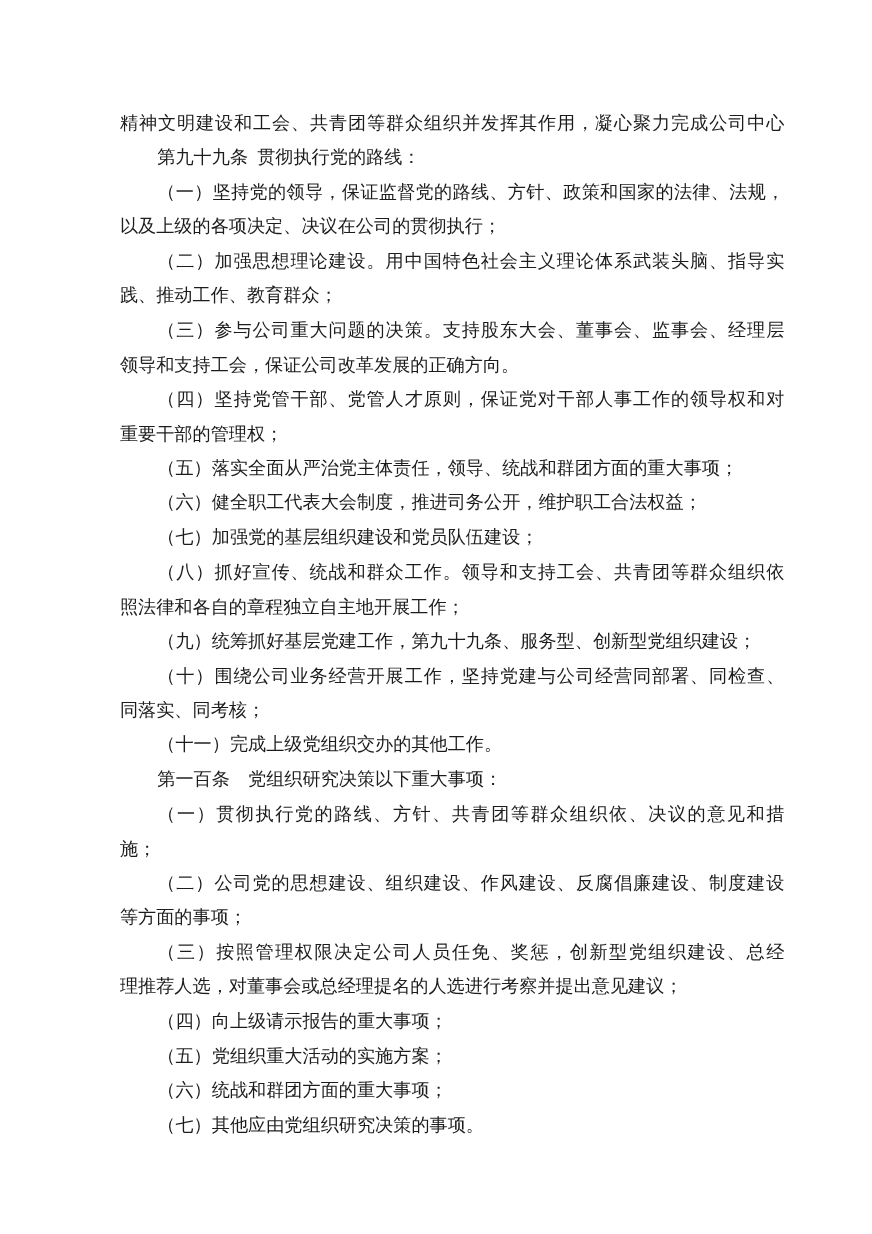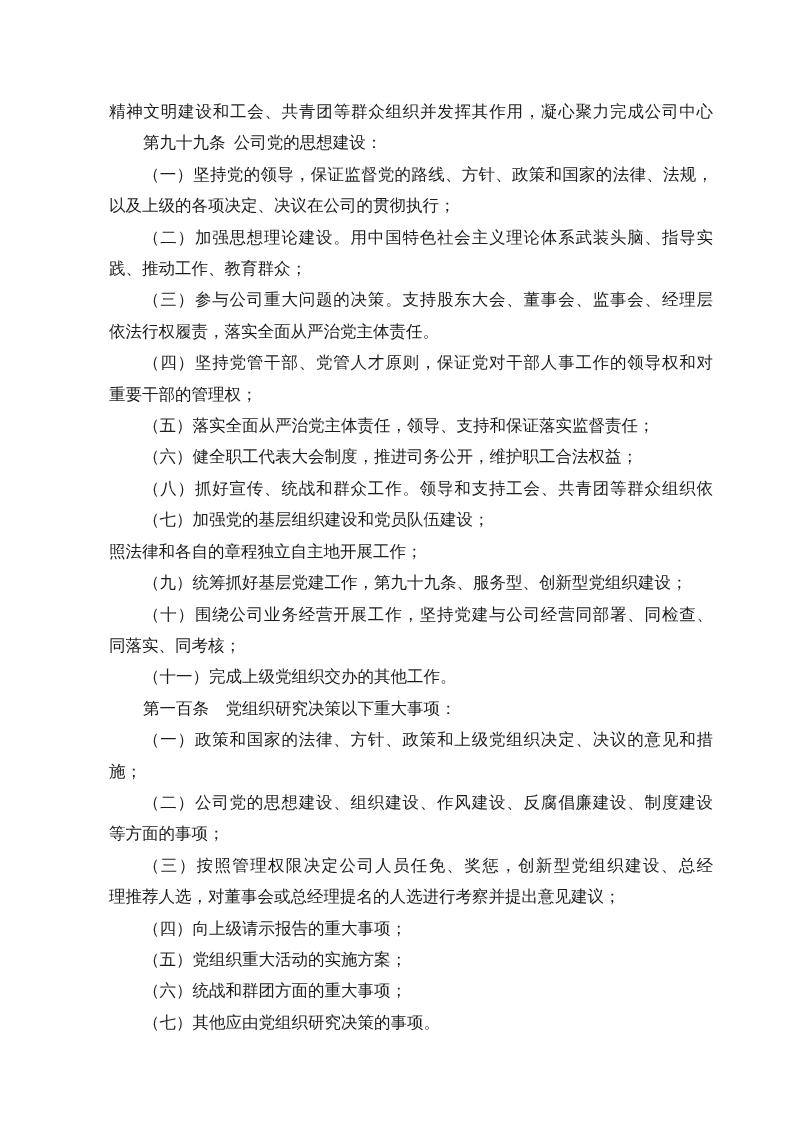--- a/index.html
+++ b/index.html
@@ -41,40 +41,40 @@
   .bold {
     font-weight: normal;
   }
 </style>
 </head>
 <body>
 
 <div class="page">
   <div class="content">
       <div class="line fill">精神文明建设和工会、共青团等群众组织并发挥其作用，凝心聚力完成公司中心</div>
-      <div class="line indent"><span class="bold">第九十九条</span><span>  公司党的思想建设：</span></div>
+      <div class="line indent"><span class="bold">第九十九条</span><span>  贯彻执行党的路线：</span></div>
       <div class="line indent fill">（一）坚持党的领导，保证监督党的路线、方针、政策和国家的法律、法规，</div>
       <div class="line">以及上级的各项决定、决议在公司的贯彻执行；</div>
       <div class="line indent fill">（二）加强思想理论建设。用中国特色社会主义理论体系武装头脑、指导实</div>
       <div class="line">践、推动工作、教育群众；</div>
       <div class="line indent fill">（三）参与公司重大问题的决策。支持股东大会、董事会、监事会、经理层</div>
-      <div class="line">依法行权履责，落实全面从严治党主体责任。</div>
+      <div class="line">领导和支持工会，保证公司改革发展的正确方向。</div>
       <div class="line indent fill">（四）坚持党管干部、党管人才原则，保证党对干部人事工作的领导权和对</div>
       <div class="line">重要干部的管理权；</div>
-      <div class="line indent">（五）落实全面从严治党主体责任，领导、支持和保证落实监督责任；</div>
+      <div class="line indent">（五）落实全面从严治党主体责任，领导、统战和群团方面的重大事项；</div>
       <div class="line indent">（六）健全职工代表大会制度，推进司务公开，维护职工合法权益；</div>
+      <div class="line indent">（七）加强党的基层组织建设和党员队伍建设；</div>
       <div class="line indent fill">（八）抓好宣传、统战和群众工作。领导和支持工会、共青团等群众组织依</div>
-      <div class="line indent">（七）加强党的基层组织建设和党员队伍建设；</div>
       <div class="line">照法律和各自的章程独立自主地开展工作；</div>
       <div class="line indent">（九）统筹抓好基层党建工作，第九十九条、服务型、创新型党组织建设；</div>
       <div class="line indent fill">（十）围绕公司业务经营开展工作，坚持党建与公司经营同部署、同检查、</div>
       <div class="line">同落实、同考核；</div>
       <div class="line indent">（十一）完成上级党组织交办的其他工作。</div>
       <div class="line indent"><span class="bold">第一百条</span><span>　党组织研究决策以下重大事项：</span></div>
-      <div class="line indent fill">（一）政策和国家的法律、方针、政策和上级党组织决定、决议的意见和措</div>
+      <div class="line indent fill">（一）贯彻执行党的路线、方针、共青团等群众组织依、决议的意见和措</div>
       <div class="line">施；</div>
       <div class="line indent fill">（二）公司党的思想建设、组织建设、作风建设、反腐倡廉建设、制度建设</div>
       <div class="line">等方面的事项；</div>
       <div class="line indent fill">（三）按照管理权限决定公司人员任免、奖惩，创新型党组织建设、总经</div>
       <div class="line">理推荐人选，对董事会或总经理提名的人选进行考察并提出意见建议；</div>
       <div class="line indent">（四）向上级请示报告的重大事项；</div>
       <div class="line indent">（五）党组织重大活动的实施方案；</div>
       <div class="line indent">（六）统战和群团方面的重大事项；</div>
       <div class="line indent">（七）其他应由党组织研究决策的事项。</div>
     </div>

